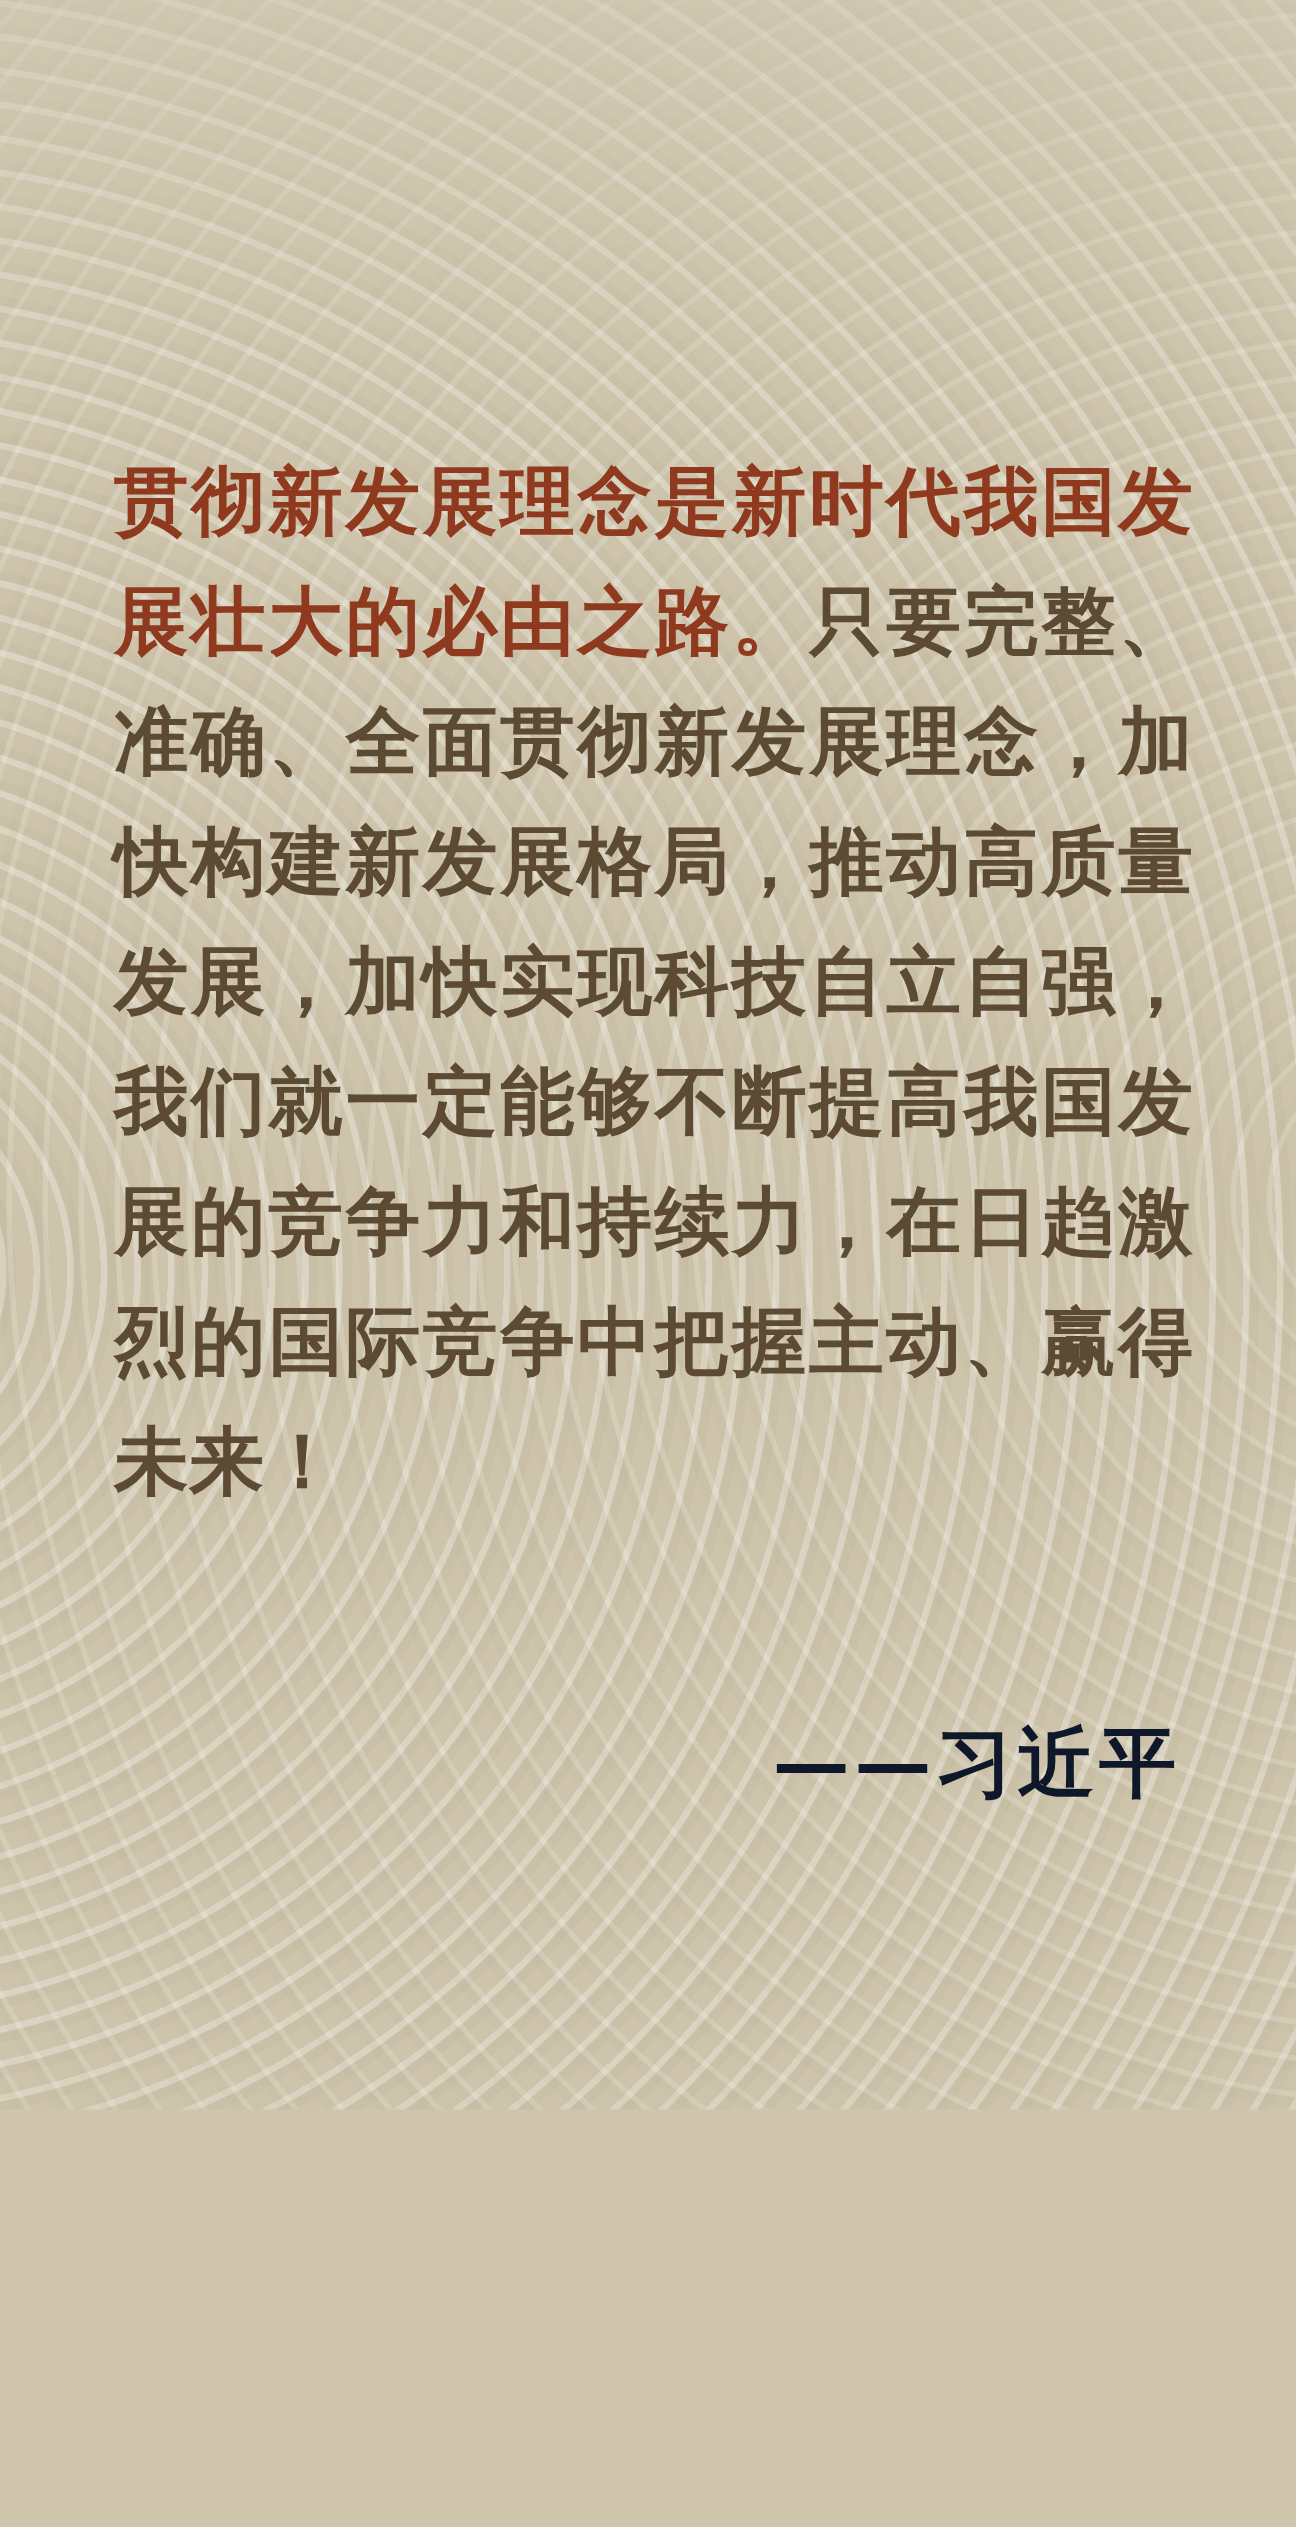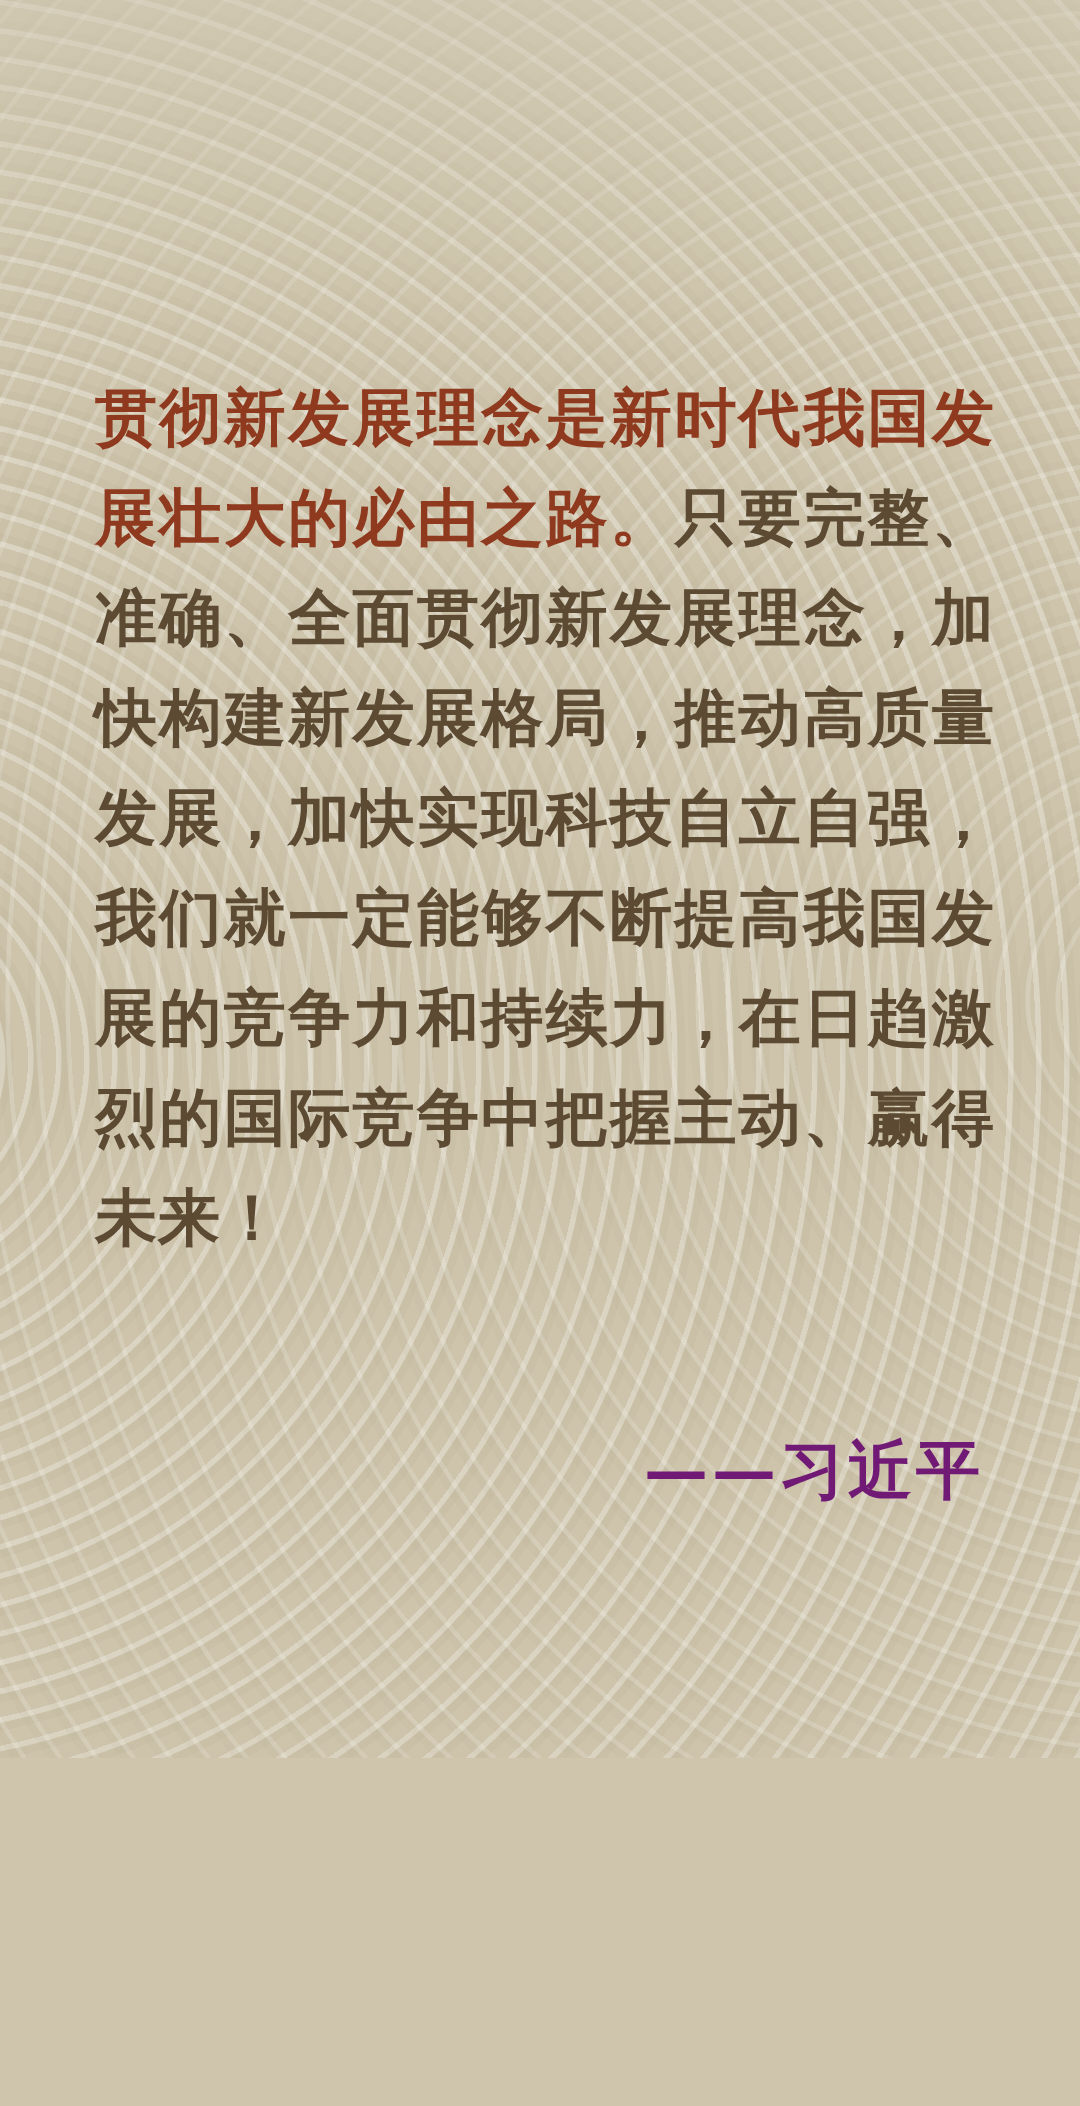--- a/index.html
+++ b/index.html
@@ -89,21 +89,21 @@
     color: #8f3a1e;
   }
 
   .attribution {
     position: absolute;
     right: 96px;
     top: 1430px;
     font-family: "DejaVu Serif", "Liberation Serif", serif;
     font-size: 64px;
     line-height: 80px;
-    color: #701a75;
+    color: #0f172a;
     font-weight: 700;
     letter-spacing: 4px;
     white-space: nowrap;
   }
 
   .logo {
     position: absolute;
     left: 50%;
     transform: translateX(-50%);
     top: 1838px;

